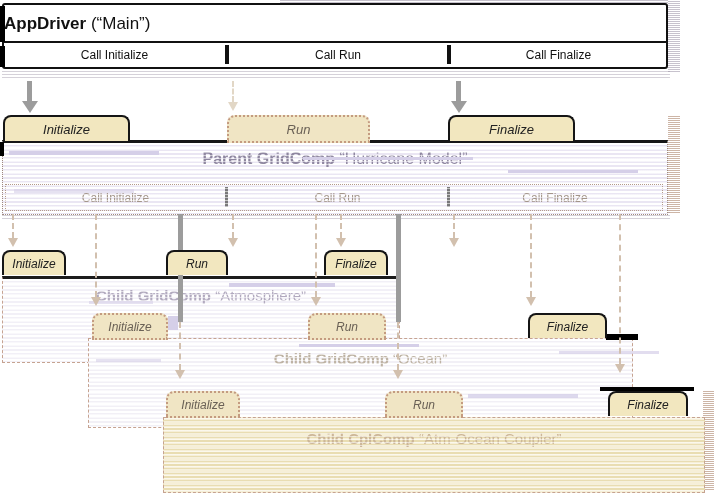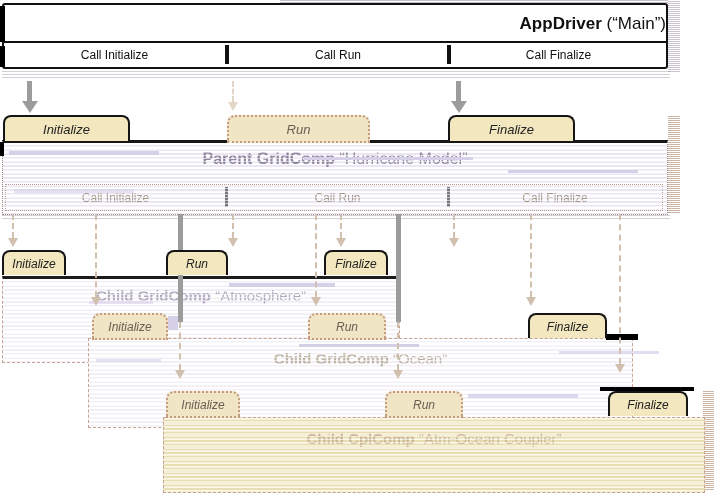--- a/index.html
+++ b/index.html
@@ -2,21 +2,21 @@
 <html><head>
 <meta charset="utf-8">
 <style>
   html,body{margin:0;padding:0;background:#ffffff;}
   #stage{position:relative;width:723px;height:498px;background:#fff;overflow:hidden;
          font-family:"Liberation Sans", sans-serif;color:#111;}
   .abs{position:absolute;}
 
   
   .appbox{left:2px;top:3px;width:662px;height:62px;border:2px solid #111;border-radius:3px;background:#fff;z-index:3;}
-  .app-title{position:absolute;left:0;right:0;top:9px;text-align:right;font-size:17px;}
+  .app-title{position:absolute;left:0;right:0;top:9px;text-align:left;font-size:17px;}
   .t-bold{font-weight:bold;}
   .app-calls{position:absolute;left:0;right:0;bottom:0;height:24px;border-top:2px solid #111;}
   .call-cell{position:absolute;top:0;height:24px;display:flex;align-items:center;justify-content:center;font-size:12px;}
   .call-div{position:absolute;top:2px;height:19px;width:4px;background:#111;}
 
   .blackbar{background:#000;z-index:4;}
 
   .parentbox{left:2px;top:140px;width:664px;height:71px;border:1px dotted #a08a7e;border-top:3px solid #161616;
              background:repeating-linear-gradient(180deg,#ffffff 0 2px,#eae6f3 2px 4px);z-index:2;}
   .parent-title{position:absolute;left:0;right:0;top:7px;text-align:center;font-size:16px;color:#8f87a0;}

